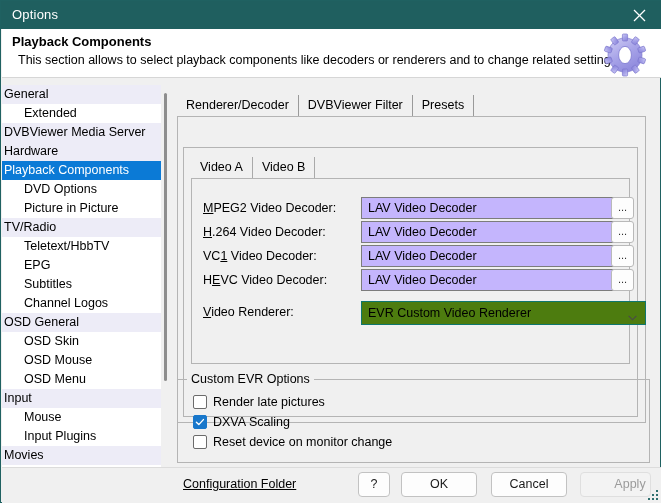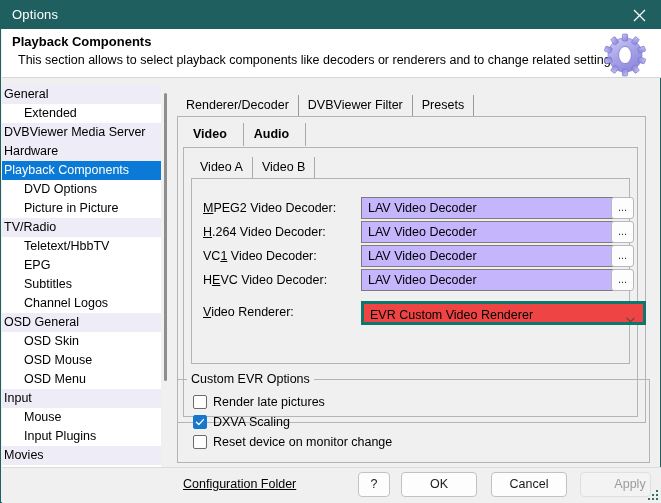--- a/index.html
+++ b/index.html
@@ -249,22 +249,22 @@
     line-height: 19px;
     color: #333;
   }
 
   #renderer-row { position: absolute; left: 0; top: 216px; width: 481px; height: 24px; }
   #renderer-combo {
     position: absolute;
     left: 188px; top: 0;
     width: 285px;
     height: 24px;
-    background: #ef4444;
-    border: 3px solid #0f766e;
+    background: #4d7c0f;
+    border: 1px solid #0f766e;
     box-sizing: border-box;
     padding-left: 32px;
   }
   #renderer-combo .val { position: absolute; left: 6px; top: 4px; font-size: 12.5px; }
   #renderer-combo .chev { position: absolute; right: 8px; top: 8px; width: 9px; height: 6px; }
 
   
   #evr-group {
     position: absolute;
     left: 176px; top: 378px;
@@ -423,24 +423,20 @@
 
   <div id="right-panel">
 
     <div class="tabstrip" id="tabs-l1">
         <div class="tab active"><span>Renderer/Decoder</span></div>
         <div class="tab"><span>DVBViewer Filter</span></div>
         <div class="tab"><span>Presets</span></div>
       </div>
     <div id="panel-l1"></div>
 
-    <div class="tabstrip" id="tabs-l2">
-        <div class="tab active bold"><span>Video</span></div>
-        <div class="tab bold"><span>Audio</span></div>
-      </div>
     <div id="panel-l2"></div>
 
     <div class="tabstrip" id="tabs-l3">
         <div class="tab active"><span>Video A</span></div>
         <div class="tab"><span>Video B</span></div>
       </div>
     <div id="panel-l3"></div>
 
     <div id="decoder-rows">
         <div class="dec-row" style="top: 112px;">

